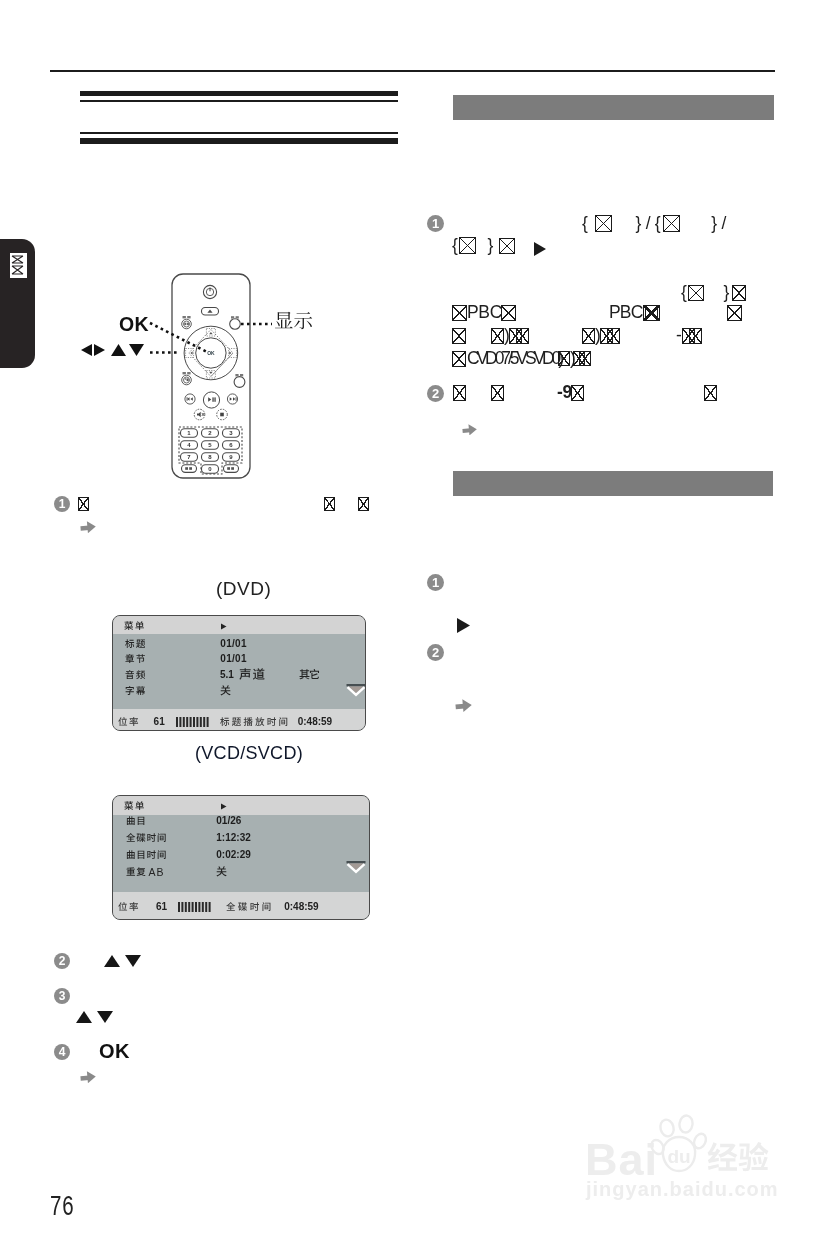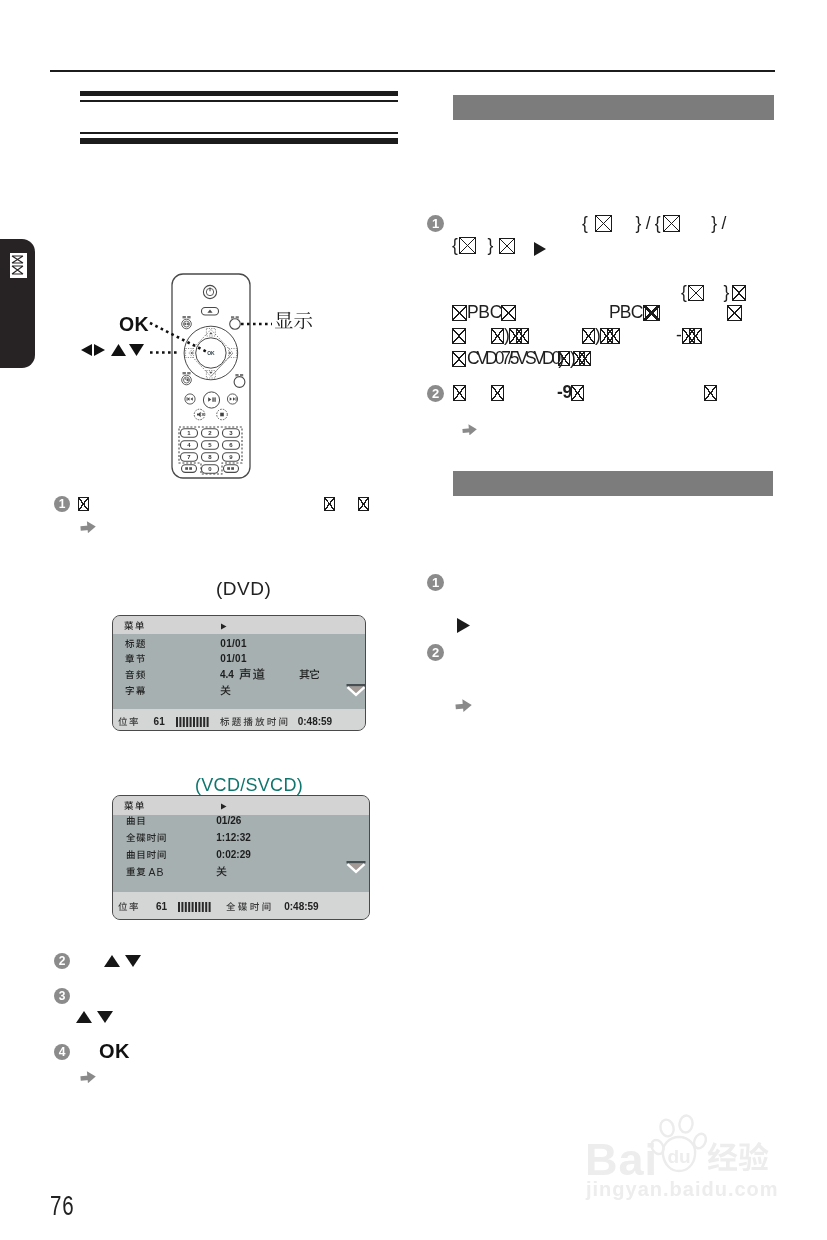--- a/index.html
+++ b/index.html
@@ -165,21 +165,21 @@
           <path transform="translate(10.9,8.17)scale(0.0095)" d="M97 -489V-398H348V82H448V-398H761V-163C761 -149 755 -145 735 -145C716 -144 646 -144 580 -146C592 -118 605 -76 608 -47C702 -47 766 -47 807 -62C848 -78 859 -107 859 -161V-489ZM626 -844V-737H375V-844H279V-737H53V-647H279V-540H375V-647H626V-540H726V-647H949V-737H726V-844Z"></path>
         </svg>
       </div>
       <div style="position:absolute;left:107.3px;top:38.39999999999998px;font-size:10px;font-weight:bold;color:#1d1d1d;letter-spacing:0.3px;line-height:1">01/01</div>
       <div style="position:absolute;left:11.7px;top:54px">
         <svg class="" width="20.4" height="10.3" viewBox="0 0 20.4 10.3" style="display:block;fill:#242424">
           <path transform="translate(0.0,8.17)scale(0.0095)" d="M425 -837C439 -814 452 -785 461 -758H109V-673H670C657 -629 632 -567 610 -525H379L392 -528C384 -568 360 -628 332 -671L240 -652C261 -615 281 -564 290 -525H53V-440H948V-525H713C733 -563 756 -609 776 -652L680 -673H900V-758H567C558 -789 541 -825 522 -853ZM279 -123H728V-30H279ZM279 -197V-285H728V-197ZM185 -364V85H279V49H728V84H826V-364Z"></path>
           <path transform="translate(10.9,8.17)scale(0.0095)" d="M695 -491C693 -150 685 -42 447 21C463 37 485 68 492 88C753 14 771 -124 772 -491ZM725 -77C791 -28 876 42 916 86L972 28C929 -16 842 -83 778 -129ZM121 -399C102 -327 71 -252 31 -202C50 -192 84 -171 99 -159C140 -214 178 -299 200 -382ZM540 -607V-135H619V-535H845V-138H928V-607H752L790 -704H953V-786H516V-704H700C691 -672 678 -637 667 -607ZM419 -387C398 -301 368 -229 324 -170V-455H503V-539H342V-649H480V-728H342V-845H258V-539H180V-757H104V-539H35V-455H237V-152H310C247 -74 159 -20 40 14C59 33 79 64 88 87C321 9 444 -131 500 -369Z"></path>
         </svg>
       </div>
-      <div style="position:absolute;left:107px;top:54px;font-size:10px;font-weight:bold;color:#1d1d1d;line-height:1">4.4</div>
+      <div style="position:absolute;left:107px;top:54px;font-size:10px;font-weight:bold;color:#1d1d1d;line-height:1">5.1</div>
       <div style="position:absolute;left:126.2px;top:51.8px">
         <svg class="" width="26.0" height="13.5" viewBox="0 0 26.0 13.5" style="display:block;fill:#242424">
           <path transform="translate(0.0,10.75)scale(0.0125)" d="M450 -846V-764H66V-683H450V-601H128V-520H889V-601H545V-683H933V-764H545V-846ZM148 -452V-324C148 -220 134 -78 24 25C45 37 83 71 98 89C170 20 208 -71 226 -160H776V-108H871V-452ZM776 -241H544V-374H776ZM237 -241C240 -269 241 -297 241 -322V-374H452V-241Z"></path>
           <path transform="translate(13.5,10.75)scale(0.0125)" d="M56 -760C108 -708 170 -636 197 -590L274 -642C245 -689 181 -758 129 -806ZM471 -364H778V-293H471ZM471 -230H778V-158H471ZM471 -498H778V-427H471ZM382 -566V-89H871V-566H636C647 -588 658 -614 669 -640H950V-717H773C795 -748 819 -784 841 -818L750 -844C734 -807 704 -755 678 -717H503L557 -741C544 -771 513 -817 487 -850L407 -817C430 -787 454 -747 468 -717H312V-640H567C561 -616 554 -589 547 -566ZM269 -486H48V-398H178V-103C134 -85 83 -47 35 0L92 79C141 19 192 -36 228 -36C252 -36 284 -8 328 16C400 54 486 66 605 66C702 66 871 60 941 55C943 29 957 -13 967 -37C870 -25 719 -17 608 -17C500 -17 411 -24 345 -59C312 -76 289 -93 269 -103Z"></path>
         </svg>
       </div>
       <div style="position:absolute;left:185.6px;top:53px">
         <svg class="" width="21.0" height="11.9" viewBox="0 0 21.0 11.9" style="display:block;fill:#242424">
           <path transform="translate(0.0,9.46)scale(0.011)" d="M564 -57C678 -15 795 40 863 80L952 19C874 -21 746 -76 630 -116ZM356 -123C285 -77 148 -19 41 11C62 31 89 63 103 82C210 49 347 -9 437 -63ZM673 -842V-735H324V-842H231V-735H82V-647H231V-219H52V-131H948V-219H769V-647H923V-735H769V-842ZM324 -219V-313H673V-219ZM324 -647H673V-563H324ZM324 -483H673V-393H324Z"></path>
           <path transform="translate(10.0,9.46)scale(0.011)" d="M218 -530V-94C218 28 263 61 418 61C452 61 676 61 712 61C855 61 888 14 905 -149C877 -155 834 -172 810 -188C800 -57 787 -33 709 -33C657 -33 462 -33 420 -33C332 -33 317 -42 317 -94V-231C484 -272 666 -327 798 -389L721 -464C624 -411 468 -358 317 -317V-530ZM419 -826C438 -791 458 -747 470 -712H82V-493H177V-621H815V-493H914V-712H576C565 -749 537 -809 511 -852Z"></path>
@@ -222,21 +222,21 @@
           <path transform="translate(0.0,8.17)scale(0.0095)" d="M466 -774V-686H905V-774ZM776 -321C822 -219 865 -88 879 -7L965 -39C949 -120 903 -248 856 -347ZM480 -343C454 -238 411 -130 357 -60C378 -49 415 -24 432 -10C485 -88 536 -208 565 -324ZM422 -535V-447H628V-34C628 -21 624 -17 610 -17C596 -16 552 -16 505 -18C518 11 530 52 533 79C602 79 650 78 682 62C715 46 724 18 724 -32V-447H959V-535ZM190 -844V-639H43V-550H170C140 -431 81 -294 20 -220C37 -196 61 -155 71 -129C116 -189 157 -283 190 -382V83H283V-419C314 -372 349 -317 364 -286L417 -361C398 -387 312 -494 283 -526V-550H408V-639H283V-844Z"></path>
           <path transform="translate(11.7,8.17)scale(0.0095)" d="M185 -612H364V-548H185ZM185 -738H364V-675H185ZM100 -803V-482H452V-803ZM688 -524C682 -274 665 -154 457 -90C472 -76 493 -47 501 -28C733 -103 760 -247 767 -524ZM730 -178C790 -134 867 -71 904 -30L960 -88C921 -128 843 -188 783 -229ZM111 -301C107 -159 91 -39 27 38C46 48 81 71 94 83C127 39 149 -16 164 -80C249 42 386 63 587 63H936C941 39 955 3 968 -16C900 -13 642 -13 588 -13C482 -14 393 -19 323 -45V-177H480V-248H323V-344H500V-415H47V-344H243V-91C218 -113 197 -141 180 -177C184 -215 187 -254 189 -295ZM534 -639V-219H612V-570H834V-223H916V-639H731L769 -725H959V-801H497V-725H674C665 -695 655 -665 646 -639Z"></path>
           <path transform="translate(23.4,8.17)scale(0.0095)" d="M156 -843V-648H40V-560H156V-365C106 -348 61 -333 24 -322L43 -230L156 -271V-20C156 -6 151 -3 139 -3C127 -2 90 -2 50 -3C62 22 73 62 75 85C140 85 180 82 207 67C234 52 244 27 244 -20V-303L318 -330C334 -314 350 -293 359 -278L400 -299V82H484V41H811V77H898V-299L919 -288C933 -310 960 -341 979 -357C901 -389 817 -448 762 -511H949V-588H818C839 -625 863 -670 884 -713L802 -736C787 -692 758 -632 734 -588H686V-736C769 -745 847 -756 911 -770L860 -839C738 -812 530 -793 356 -785C365 -767 375 -736 378 -716C448 -718 525 -722 600 -728V-588H485L546 -609C536 -637 513 -683 494 -718L419 -695C436 -661 455 -617 466 -588H349V-511H530C482 -452 412 -398 340 -363L328 -425L244 -396V-560H344V-648H244V-843ZM600 -476V-330H686V-484C736 -418 807 -354 877 -311H421C489 -353 554 -411 600 -476ZM601 -241V-169H484V-241ZM681 -241H811V-169H681ZM601 -101V-27H484V-101ZM681 -101H811V-27H681Z"></path>
           <path transform="translate(35.1,8.17)scale(0.0095)" d="M200 -825C218 -782 239 -724 248 -687L335 -714C325 -749 303 -804 283 -847ZM603 -845C575 -676 524 -513 444 -408L445 -440C446 -452 446 -480 446 -480H241V-598H485V-686H42V-598H151V-396C151 -260 137 -108 20 20C44 36 74 61 90 81C221 -59 241 -230 241 -394H355C350 -136 343 -44 328 -22C320 -11 312 -8 298 -8C282 -8 249 -8 212 -12C225 12 234 49 236 75C278 77 319 77 344 73C372 69 390 61 407 36C432 2 438 -104 444 -393C465 -374 496 -342 509 -325C533 -356 555 -392 575 -431C597 -340 626 -257 662 -184C606 -104 531 -42 432 4C450 23 477 66 486 87C580 38 654 -23 713 -98C765 -22 829 38 911 81C925 55 955 18 976 -1C890 -41 823 -103 770 -183C829 -289 867 -417 892 -572H966V-660H662C677 -715 689 -771 700 -829ZM634 -572H798C781 -459 755 -362 717 -279C678 -364 651 -460 632 -564Z"></path>
           <path transform="translate(46.8,8.17)scale(0.0095)" d="M467 -442C518 -366 585 -263 616 -203L699 -252C666 -311 597 -410 545 -483ZM313 -395V-186H164V-395ZM313 -478H164V-678H313ZM75 -763V-21H164V-101H402V-763ZM757 -838V-651H443V-557H757V-50C757 -29 749 -23 728 -22C706 -22 632 -22 557 -24C571 3 586 45 591 72C691 72 758 70 798 55C838 40 853 13 853 -49V-557H966V-651H853V-838Z"></path>
           <path transform="translate(58.5,8.17)scale(0.0095)" d="M82 -612V84H180V-612ZM97 -789C143 -743 195 -678 216 -636L296 -688C272 -731 217 -791 171 -834ZM390 -289H610V-171H390ZM390 -483H610V-367H390ZM305 -560V-94H698V-560ZM346 -791V-702H826V-24C826 -11 823 -7 809 -6C797 -6 758 -5 720 -7C732 16 744 55 749 79C811 79 856 78 886 63C915 47 924 24 924 -24V-791Z"></path>
         </svg>
       </div>
       <div style="position:absolute;left:184.7px;top:100.7px;font-size:10px;font-weight:bold;color:#222;letter-spacing:0;line-height:1">0:48:59</div>
     </div>
-<div class="abs" style="left:195px;top:775px;font-size:18px;color:#0f766e;letter-spacing:0.3px">(VCD/SVCD)</div>
+<div class="abs" style="left:195px;top:743px;font-size:18px;color:#0f172a;letter-spacing:0.3px">(VCD/SVCD)</div>
 <div class="abs" style="left:112px;top:795px;width:258px;height:124.5px;border:1.6px solid #4a4a4a;border-radius:8px;overflow:hidden;background:#a7b0b1;box-sizing:border-box">
       <div style="position:absolute;left:0;top:0;width:100%;height:19px;background:#d3d3d3"></div>
       <div style="position:absolute;left:0;top:95.5px;width:100%;bottom:0;background:#d4d5d5"></div>
       <div style="position:absolute;left:10.700000000000003px;top:5.2px">
         <svg class="" width="20.4" height="10.3" viewBox="0 0 20.4 10.3" style="display:block;fill:#242424">
           <path transform="translate(0.0,8.17)scale(0.0095)" d="M809 -648C643 -610 340 -590 86 -585C94 -564 105 -526 107 -503C366 -507 678 -527 884 -574ZM130 -454C166 -409 202 -347 215 -305L299 -340C285 -382 247 -442 210 -486ZM408 -478C434 -435 457 -379 463 -342L551 -371C544 -409 518 -464 490 -505ZM795 -525C770 -467 724 -385 688 -335L762 -302C801 -350 850 -424 892 -490ZM620 -844V-778H381V-844H285V-778H58V-695H285V-624H381V-695H620V-635H716V-695H945V-778H716V-844ZM449 -341V-268H57V-184H368C280 -112 150 -50 30 -18C51 2 80 39 95 64C221 23 355 -54 449 -146V84H547V-149C638 -55 772 21 902 60C916 35 944 -3 966 -23C840 -52 709 -112 623 -184H947V-268H547V-341Z"></path>
           <path transform="translate(10.9,8.17)scale(0.0095)" d="M235 -430H449V-340H235ZM547 -430H770V-340H547ZM235 -594H449V-504H235ZM547 -594H770V-504H547ZM697 -839C675 -788 637 -721 603 -672H371L414 -693C394 -734 348 -796 308 -840L227 -803C260 -763 296 -712 318 -672H143V-261H449V-178H51V-91H449V82H547V-91H951V-178H547V-261H867V-672H709C739 -712 772 -761 801 -807Z"></path>
         </svg>
       </div>
       <svg style="position:absolute;left:107px;top:7px" width="7" height="7">

